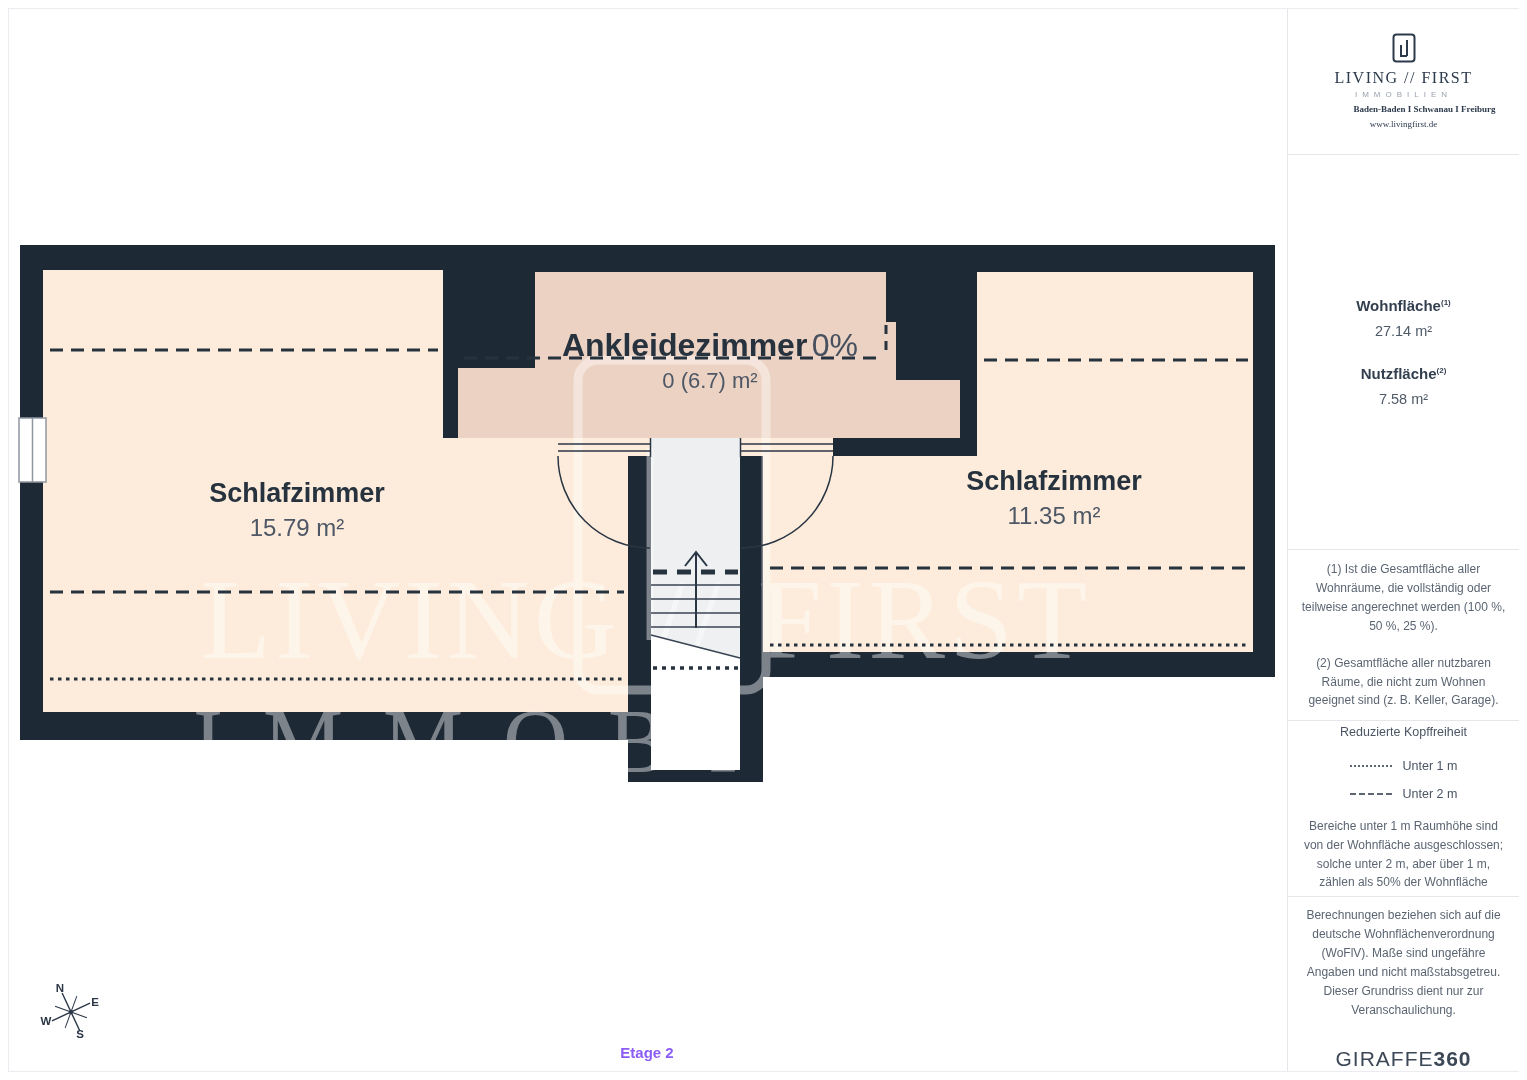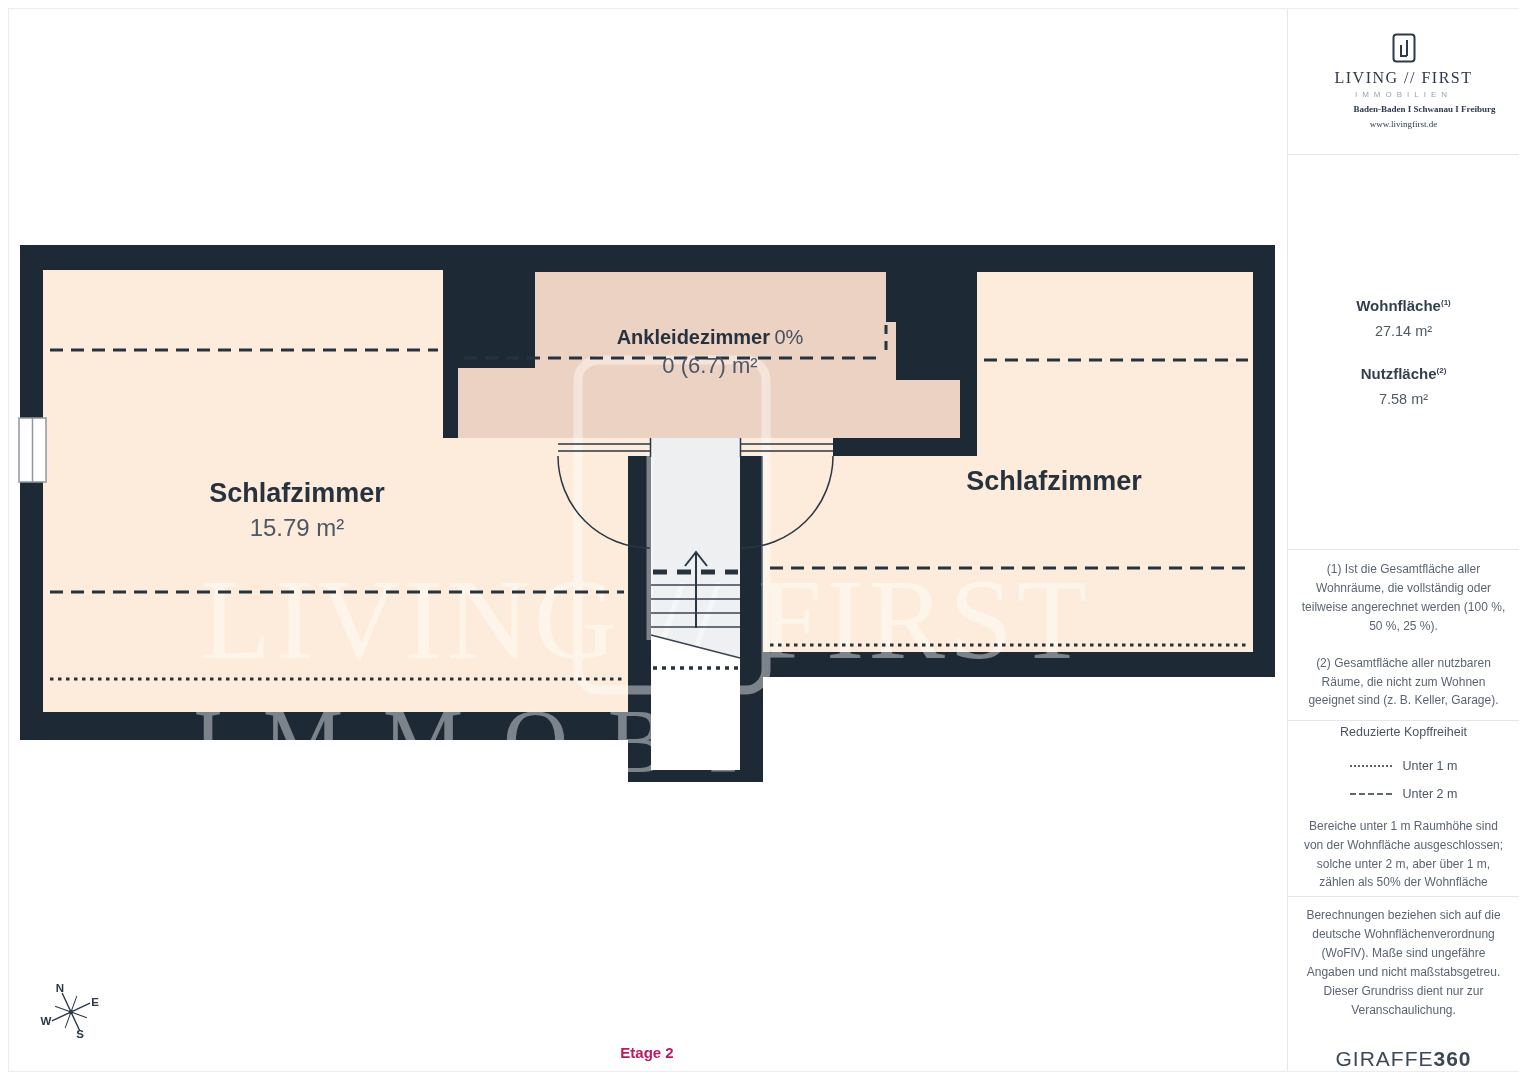--- a/index.html
+++ b/index.html
@@ -11,24 +11,24 @@
     border:1px solid #ececf0;pointer-events:none;}
   .main{position:absolute;left:0;top:0;width:1287px;height:1080px;}
   .plan-svg{position:absolute;left:0;top:0;}
   
   .room-label{position:absolute;width:380px;text-align:center;line-height:1.25;}
   .room-label .name{font-weight:bold;color:#27323f;}
   .room-label .pct{font-weight:normal;color:#46505e;}
   .room-label .val{font-weight:normal;color:#4d5766;margin-top:2px;}
   .lbl-big .name{font-size:27px;}
   .lbl-big .val{font-size:24px;}
-  .lbl-mid .name,.lbl-mid .pct{font-size:20px;}
+  .lbl-mid .name,.lbl-mid .pct{font-size:32px;}
   .lbl-mid .val{font-size:22px;}
   .floor-label{position:absolute;left:457px;top:1044px;width:380px;text-align:center;
-    font-size:15px;font-weight:bold;color:#be185d;}
+    font-size:15px;font-weight:bold;color:#8b5cf6;}
   
   .sidebar{position:absolute;left:1287px;top:9px;width:231px;height:1062px;
     border-left:1px solid #e7e7eb;background:#fff;display:flex;flex-direction:column;}
   .sb{display:flex;flex-direction:column;align-items:center;justify-content:center;
     border-bottom:1px solid #e7e7eb;box-sizing:border-box;padding:0 13px;text-align:center;}
   .sb1{height:146px;}
   .sb2{height:397px;text-align:center;}
   .sb3{height:171px;}
   .sb4{height:177px;justify-content:center;}
   .sb5{flex:1;border-bottom:none;}
@@ -154,20 +154,21 @@
 
   <div class="room-label lbl-mid" style="left:520px;top:325px;">
     <div><span class="name">Ankleidezimmer</span>
       <span class="pct">0%</span></div>
     <div class="val">0 (6.7) m²</div>
   </div>
 
 
   <div class="room-label lbl-big" style="left:864px;top:465px;">
     <div class="name">Schlafzimmer</div>
+    <div class="val">11.35 m²</div>
   </div>
 
   <div class="floor-label">Etage 2</div>
 </div>
 
 <div class="sidebar">
 
   <div class="sb sb1">
     <svg width="24" height="30" viewBox="0 0 24 30">
       <rect x="1.5" y="1.5" width="21" height="27" rx="3" fill="none" stroke="#2c3a4c" stroke-width="2"></rect>

